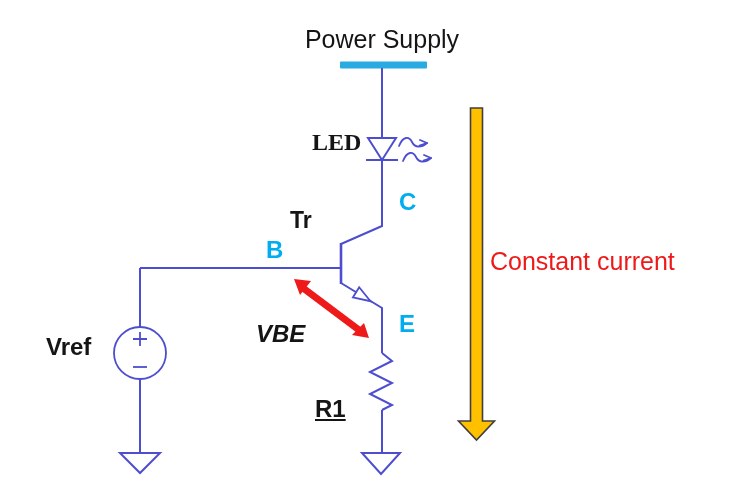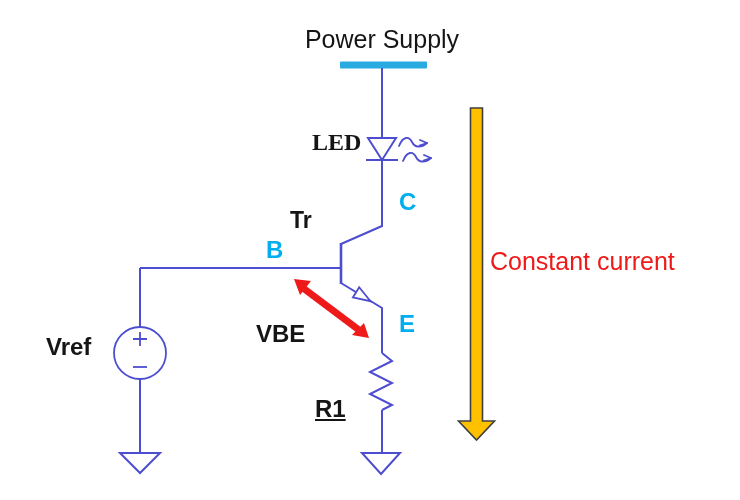--- a/index.html
+++ b/index.html
@@ -75,21 +75,21 @@
   <div class="lbl" style="left:312px;top:130px;font-family:Liberation Serif, serif;">LED</div>
 
   <div class="lbl" style="left:290px;top:208px;font-size:23px;">Tr</div>
 
   <div class="lbl cyan" style="left:266px;top:237px;">B</div>
 
   <div class="lbl cyan" style="left:399px;top:189px;">C</div>
 
   <div class="lbl cyan" style="left:399px;top:311px;">E</div>
 
-  <div class="lbl" style="left:256px;top:321px;">VBE</div>
+  <div class="lbl" style="left:256px;top:321px;font-style:italic;">VBE</div>
 
   <div class="lbl" style="left:46px;top:334px;">Vref</div>
 
   <div class="lbl" style="left:315px;top:396px;text-decoration:underline;">R1</div>
 
   <div class="lbl regular red" style="left:490px;top:240px;margin-top:8px;">Constant current</div>
 
 </div>
 
 </body></html>

